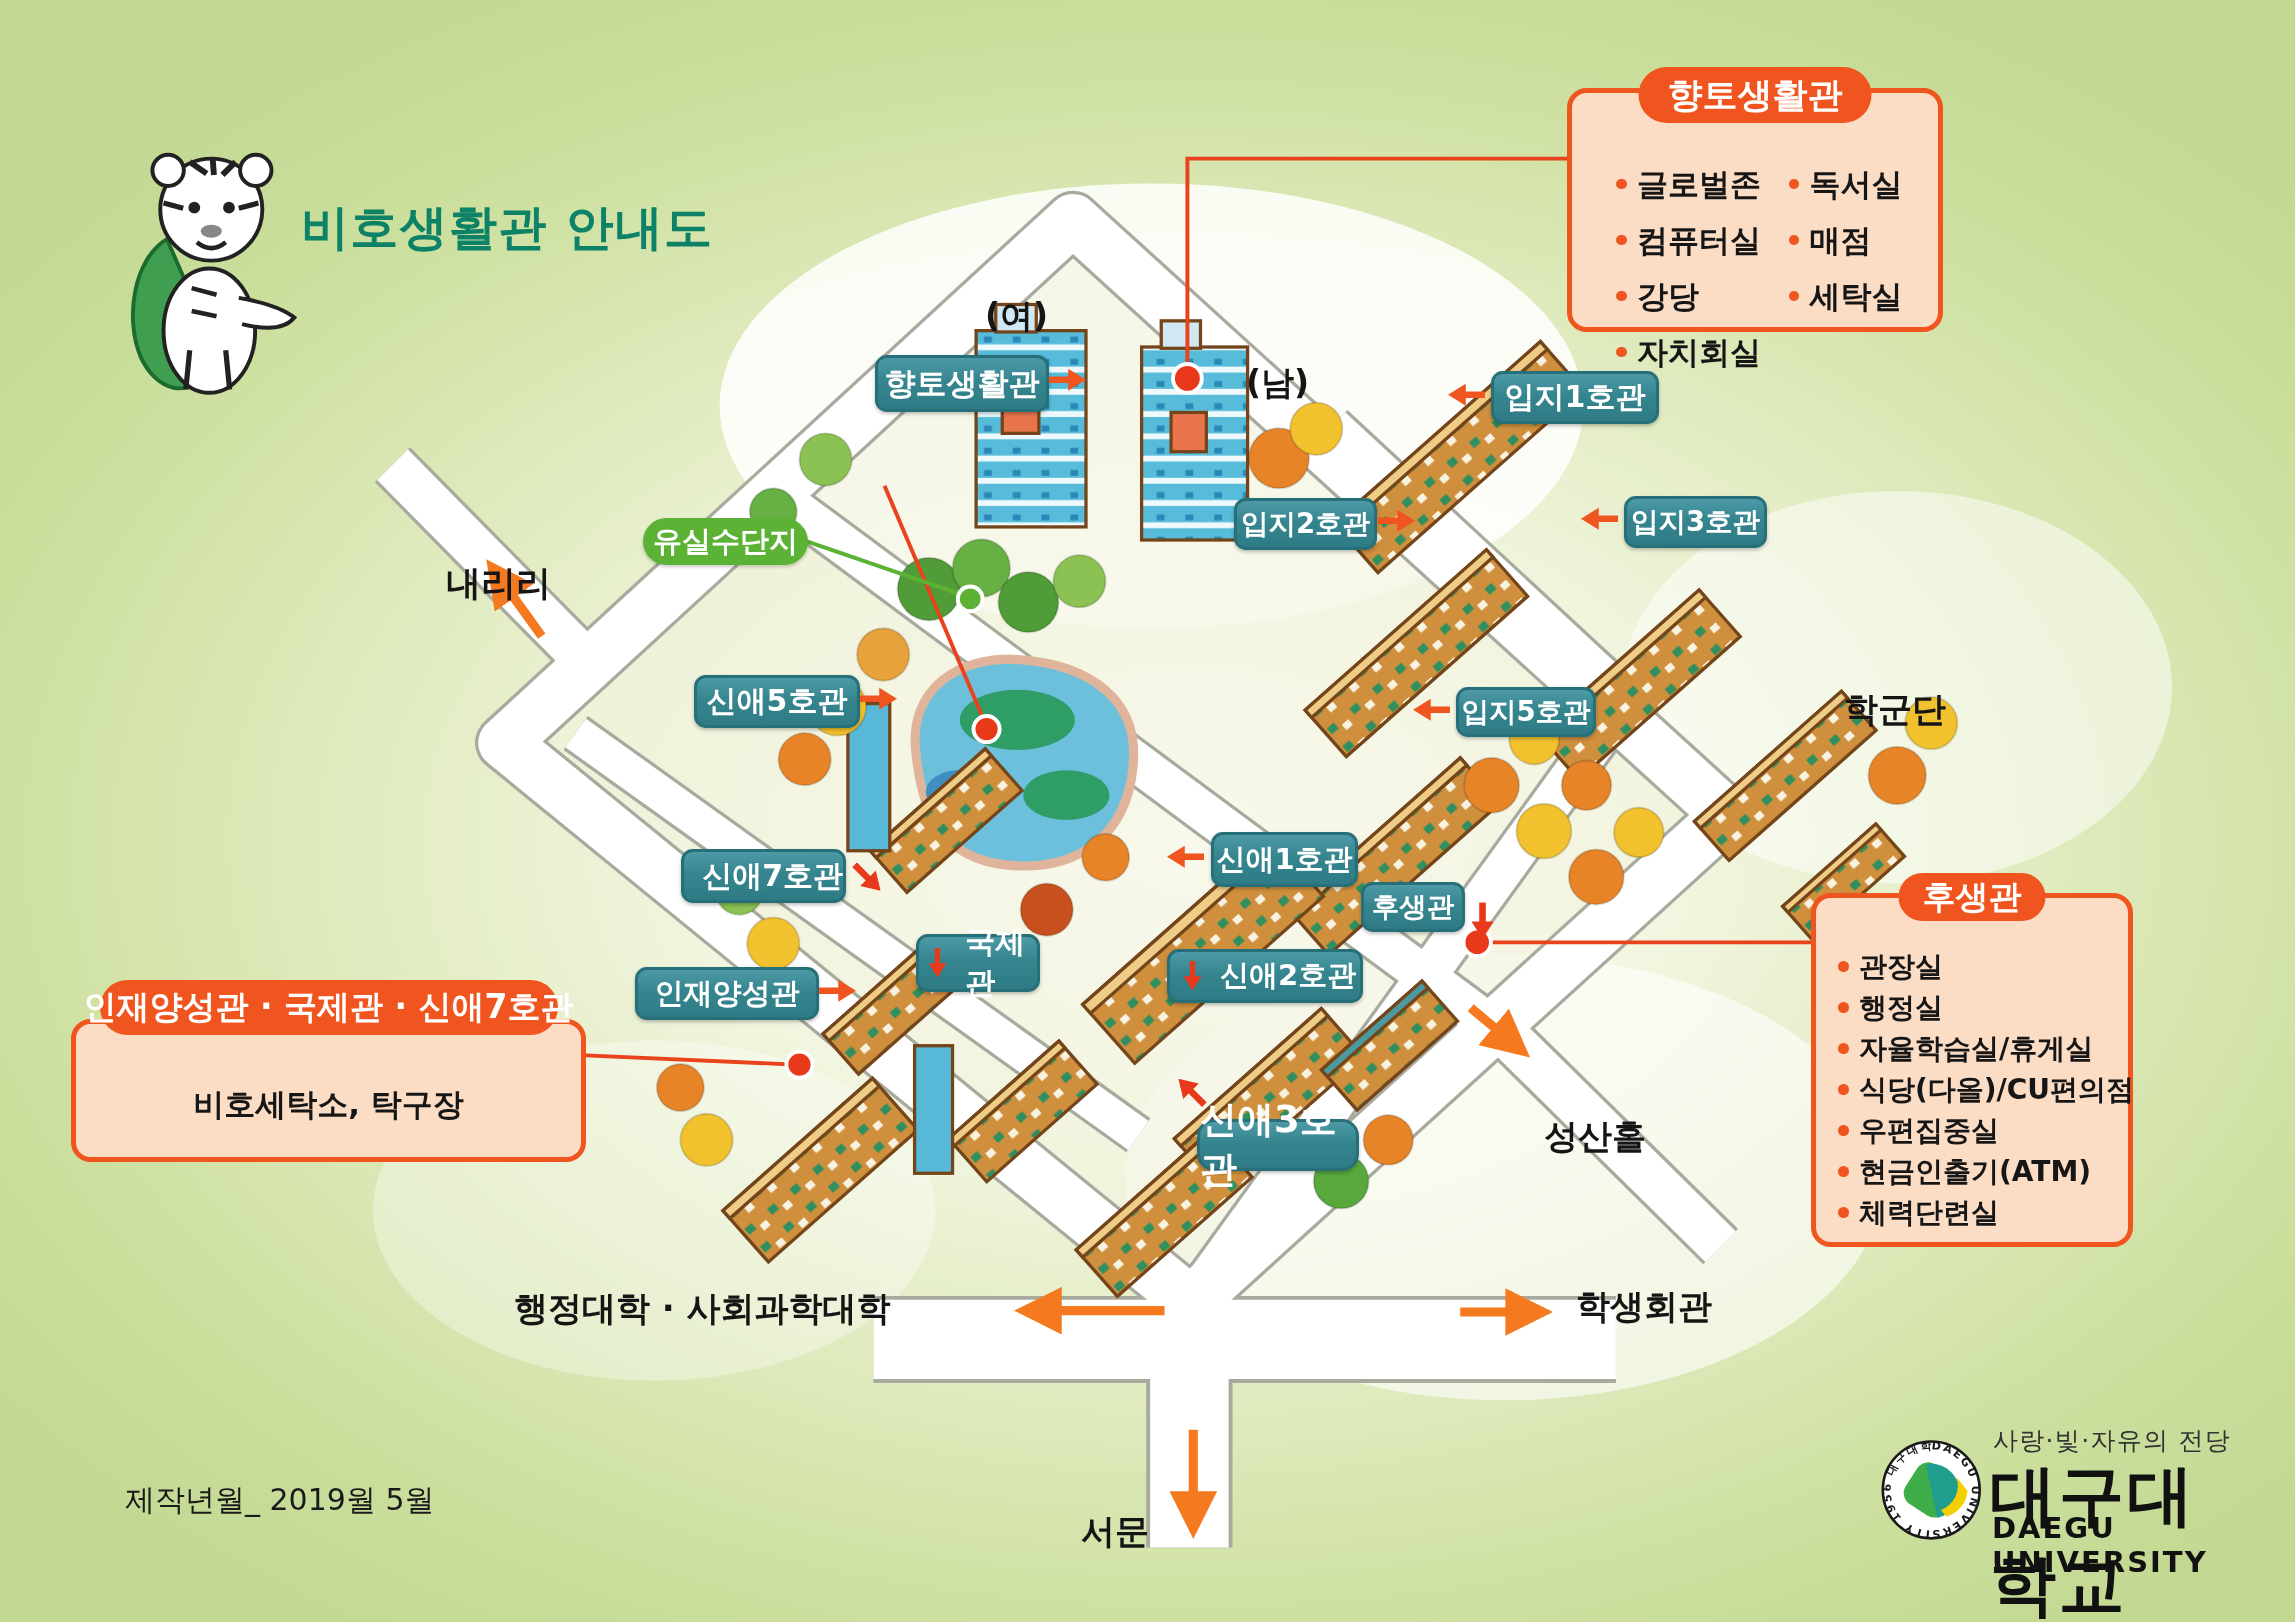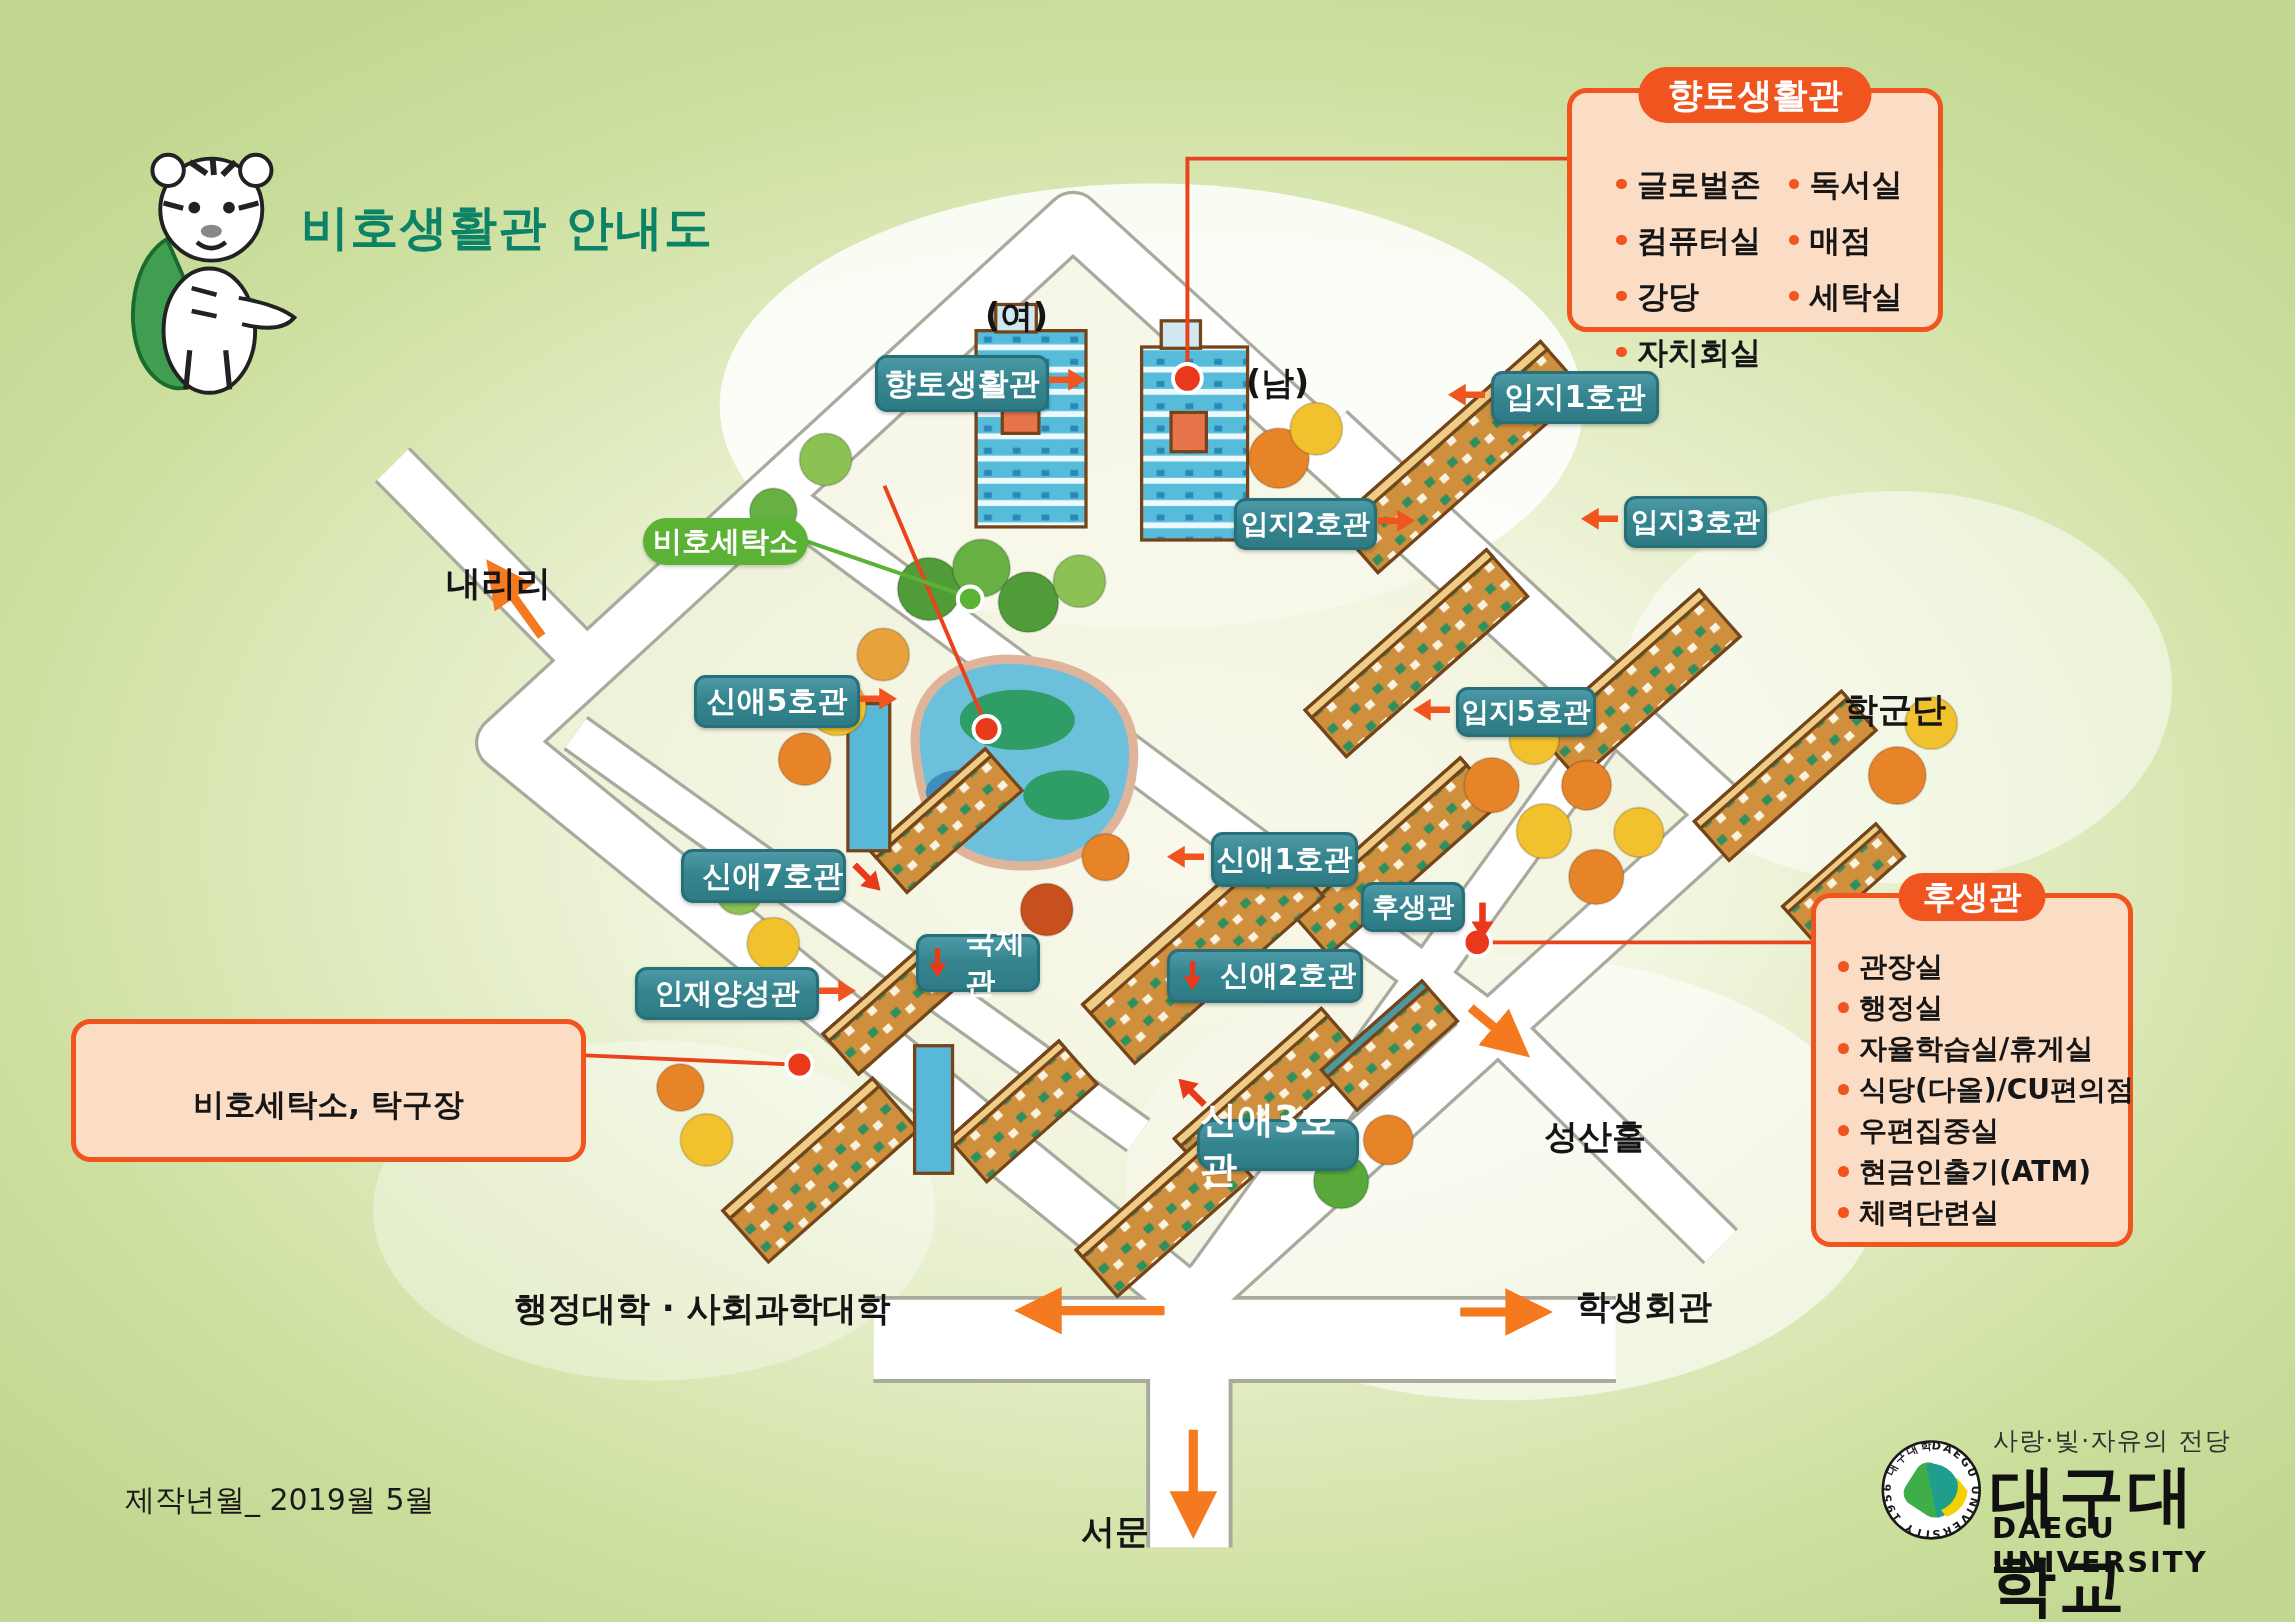--- a/index.html
+++ b/index.html
@@ -299,20 +299,21 @@
           </ul>
         <ul class="col2">
             <li>독서실</li>
             <li>매점</li>
             <li>세탁실</li>
           </ul>
       </div>
     </div>
 
     <div id="box-injae" class="callout">
+      <div class="pillhead">인재양성관 · 국제관 · 신애7호관</div>
       <div class="bodytext">비호세탁소, 탁구장</div>
     </div>
 
     <div id="box-husaeng" class="callout">
       <div class="pillhead">후생관</div>
       <ul>
           <li>관장실</li>
           <li>행정실</li>
           <li>자율학습실/휴게실</li>
           <li>식당(다올)/CU편의점</li>
@@ -374,21 +375,21 @@
         <span>신애2호관</span>
       </div>
       <div class="badge" style="left: 635px; top: 967px; width: 178px; height: 47px; font-size: 29px;">
         <span>인재양성관</span>
       </div>
       <div class="arr" style="left: 819px; top: 977px; transform: rotate(0deg); background: rgb(241, 85, 31);"></div>
       <div class="badge" style="left: 1197px; top: 1119px; width: 156px; height: 46px; font-size: 37px; border-radius: 17px;">
         <span>신애3호관</span>
       </div>
       <div class="arr" style="left: 1173px; top: 1078px; transform: rotate(225deg); background: rgb(232, 57, 26);"></div>
-      <div class="pill" style="left: 643px; top: 518px; width: 165px; height: 47px; font-size: 29px; background: rgb(92, 178, 52);">비호세탁소</div>
+      <div class="pill" style="left: 643px; top: 518px; width: 165px; height: 47px; font-size: 29px; background: rgb(92, 178, 52);">유실수단지</div>
       <div class="road-label" style="left: 446px; top: 560px; font-size: 35px;">내리리</div>
       <div class="road-label" style="left: 985px; top: 294px; font-size: 33px;">(여)</div>
       <div class="road-label" style="left: 1246px; top: 361px; font-size: 33px;">(남)</div>
       <div class="road-label" style="left: 1844px; top: 687px; font-size: 34px;">학군단</div>
       <div class="road-label" style="left: 1544px; top: 1114px; font-size: 34px;">성산홀</div>
       <div class="road-label" style="left: 514px; top: 1286px; font-size: 34px;">행정대학 · 사회과학대학</div>
       <div class="road-label" style="left: 1576px; top: 1284px; font-size: 34px;">학생회관</div>
       <div class="road-label" style="left: 1081px; top: 1509px; font-size: 34px;">서문</div>
     </div>
 </div>

